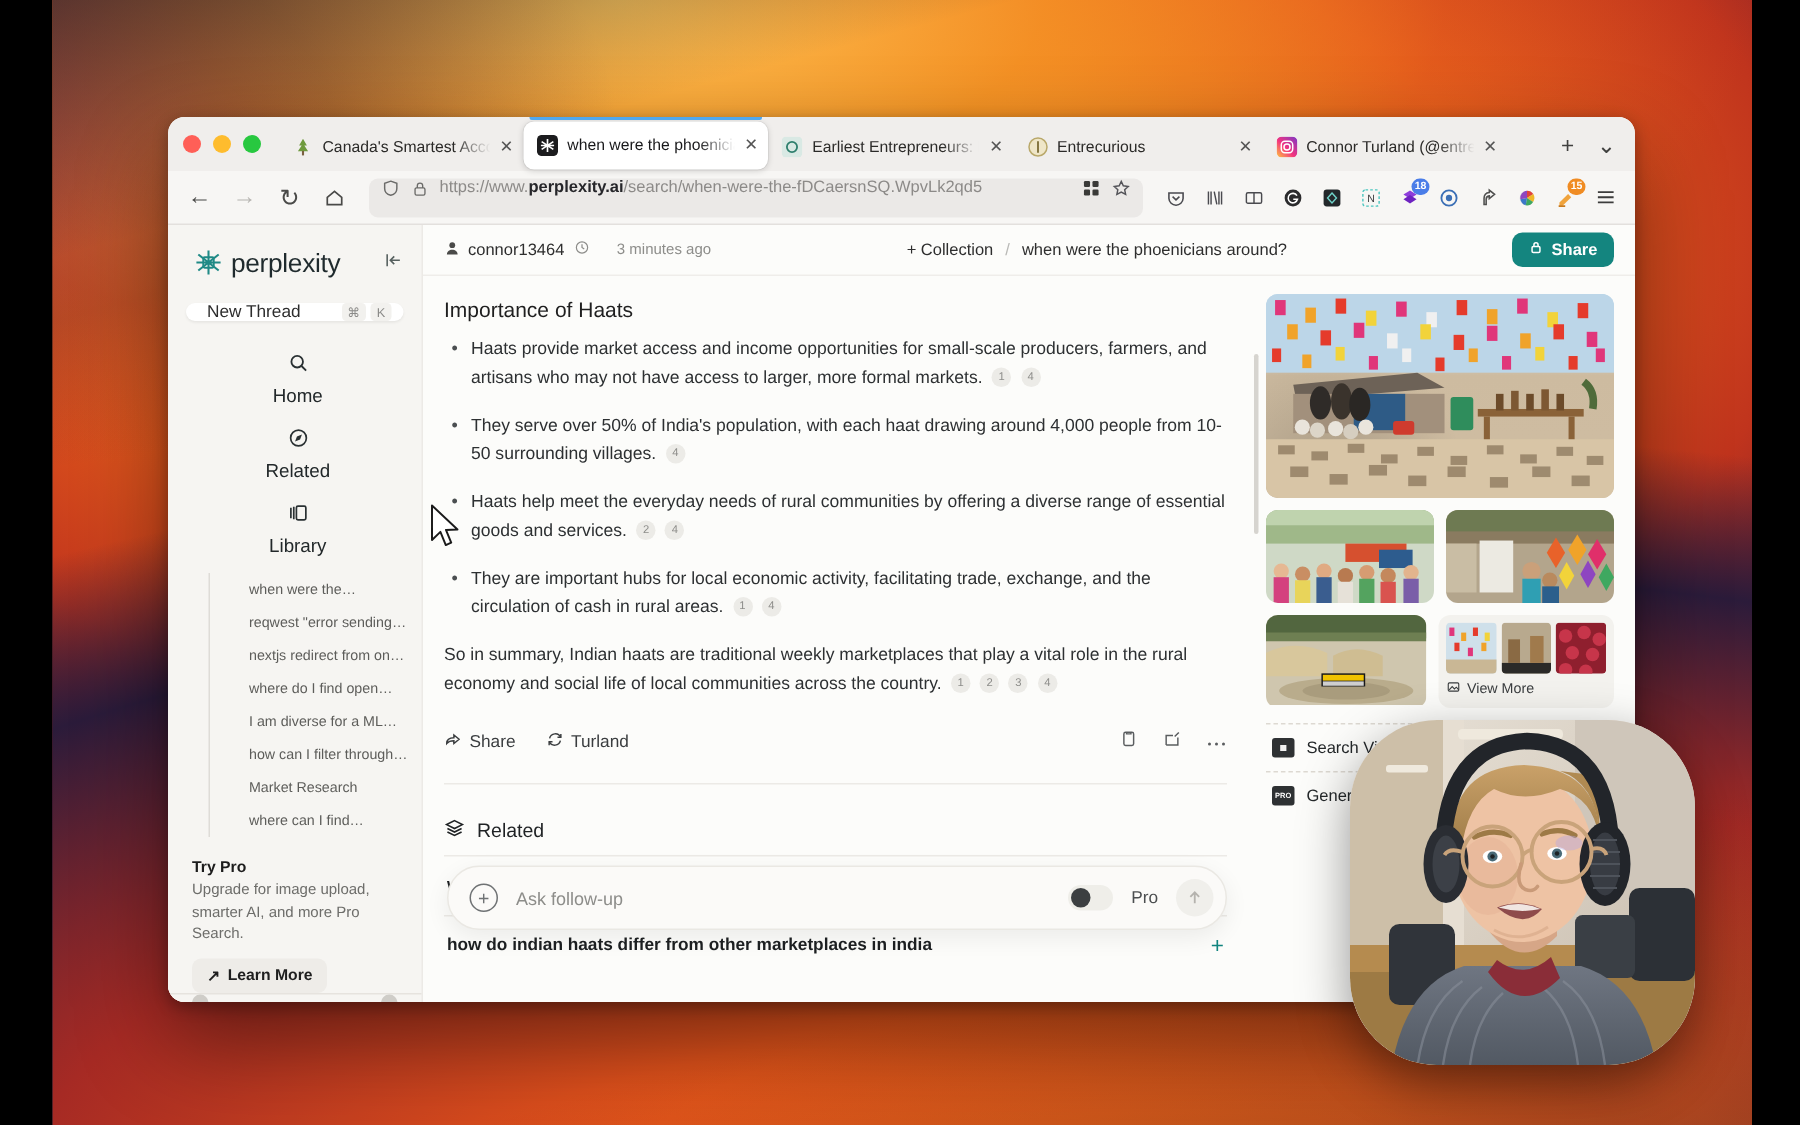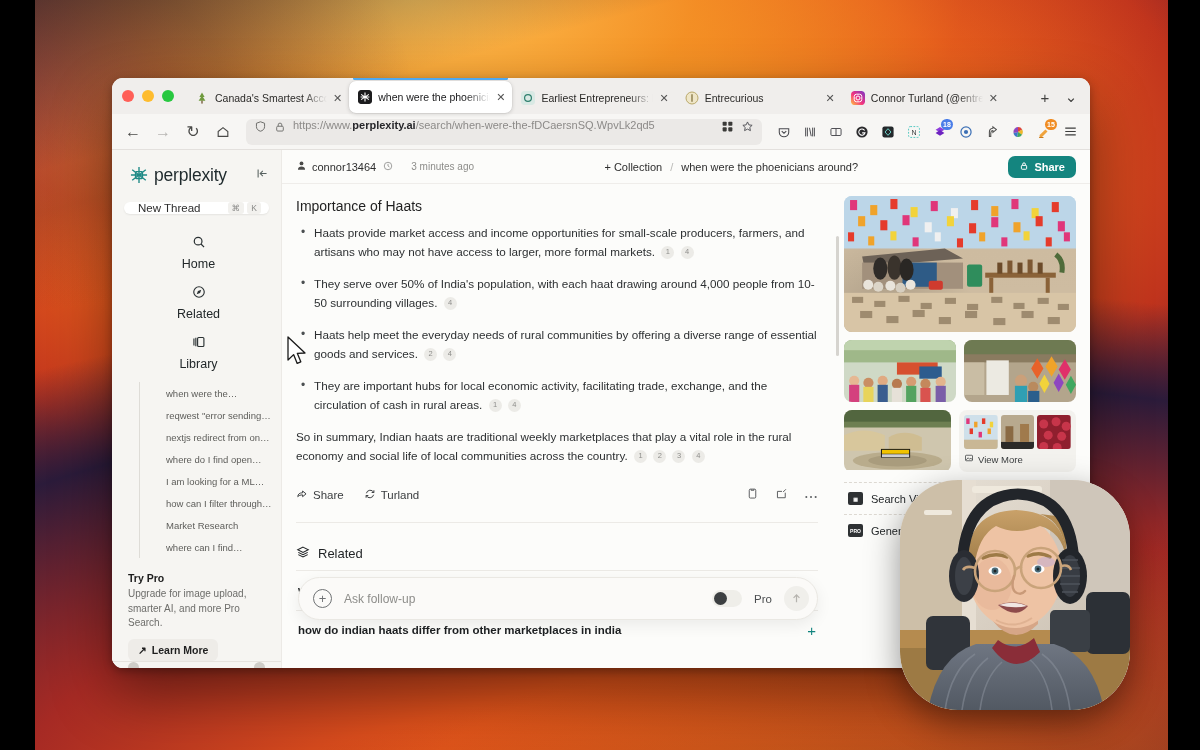--- a/index.html
+++ b/index.html
@@ -573,21 +573,21 @@
             </span>
             <span>Library</span>
           </div>
         </div>
 
         <div class="threads">
           <div class="thread">when were the…</div>
           <div class="thread">reqwest "error sending…</div>
           <div class="thread">nextjs redirect from on…</div>
           <div class="thread">where do I find open…</div>
-          <div class="thread">I am looking for a ML…</div>
+          <div class="thread">I am diverse for a ML…</div>
           <div class="thread">how can I filter through…</div>
           <div class="thread">Market Research</div>
           <div class="thread">where can I find…</div>
         </div>
 
         <div class="trypro">
           <h4>Try Pro</h4>
           <p>Upgrade for image upload, smarter AI, and more Pro Search.</p>
           <div class="learnmore">
             <span>↗</span>

